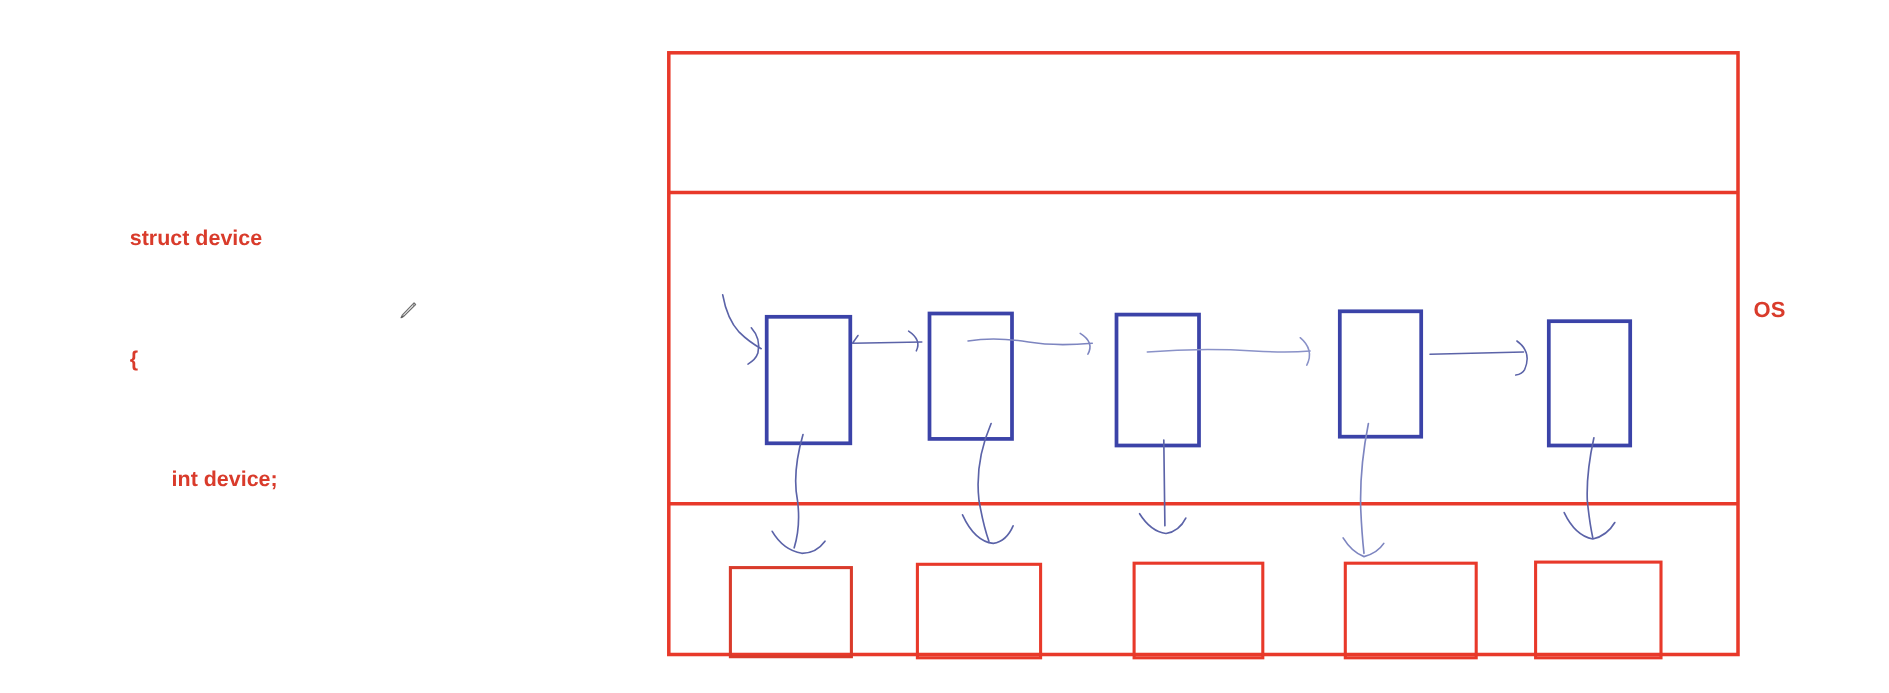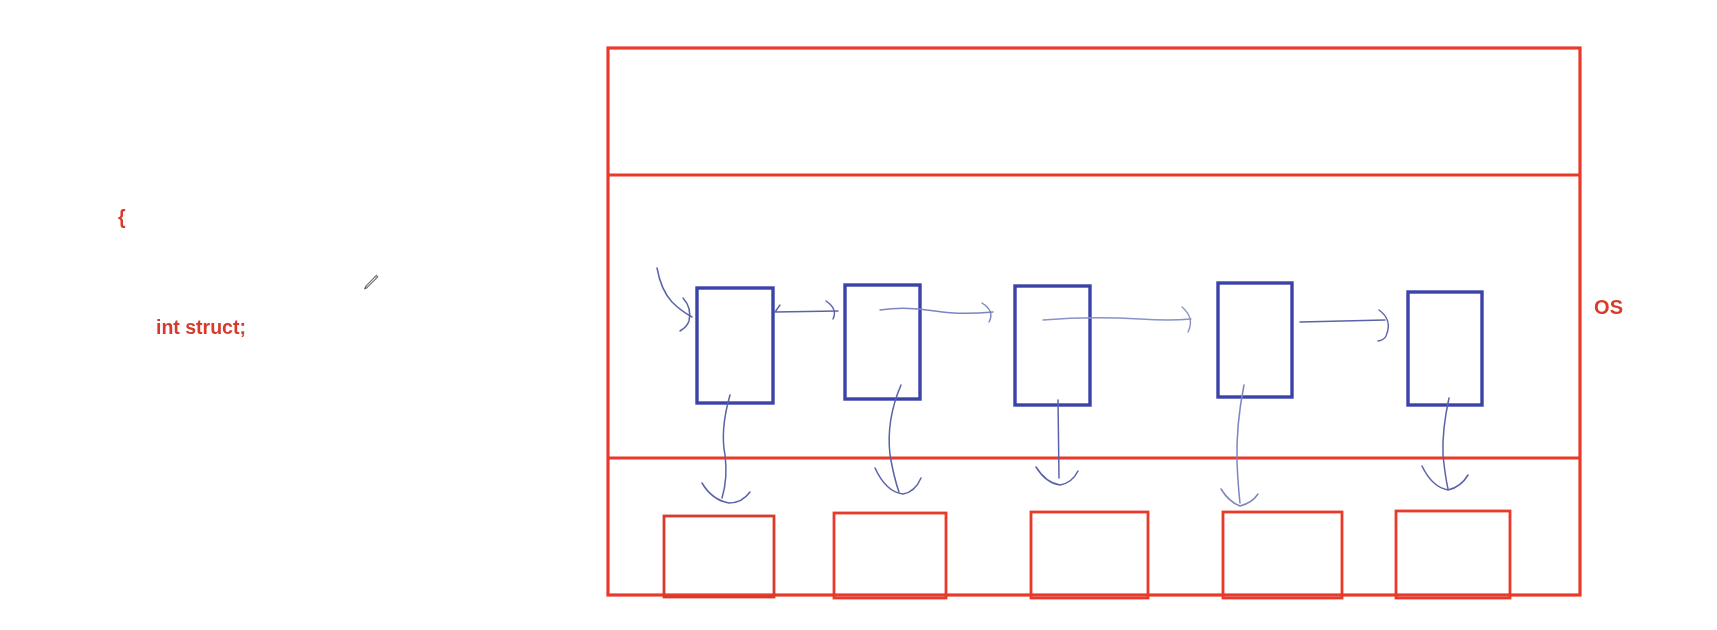--- a/index.html
+++ b/index.html
@@ -51,29 +51,29 @@
   #diagram svg { display: block; }
 
   #os-label {
     position: absolute;
     left: 1594px;
     top: 271px;
     font-size: 20px;
     font-weight: bold;
     color: #d93b2b;
     letter-spacing: 0.2px;
-    margin-top: 25px;
   }
 </style>
 </head>
 <body>
 
 <div id="code-panel">
+  <div class="code-line">struct device</div>
   <div class="code-line">{</div>
-  <div class="code-line indent">int struct;</div>
+  <div class="code-line indent">int device;</div>
   
   
   
   
   
   
   
 </div>
 
 <span id="pencil-cursor">

